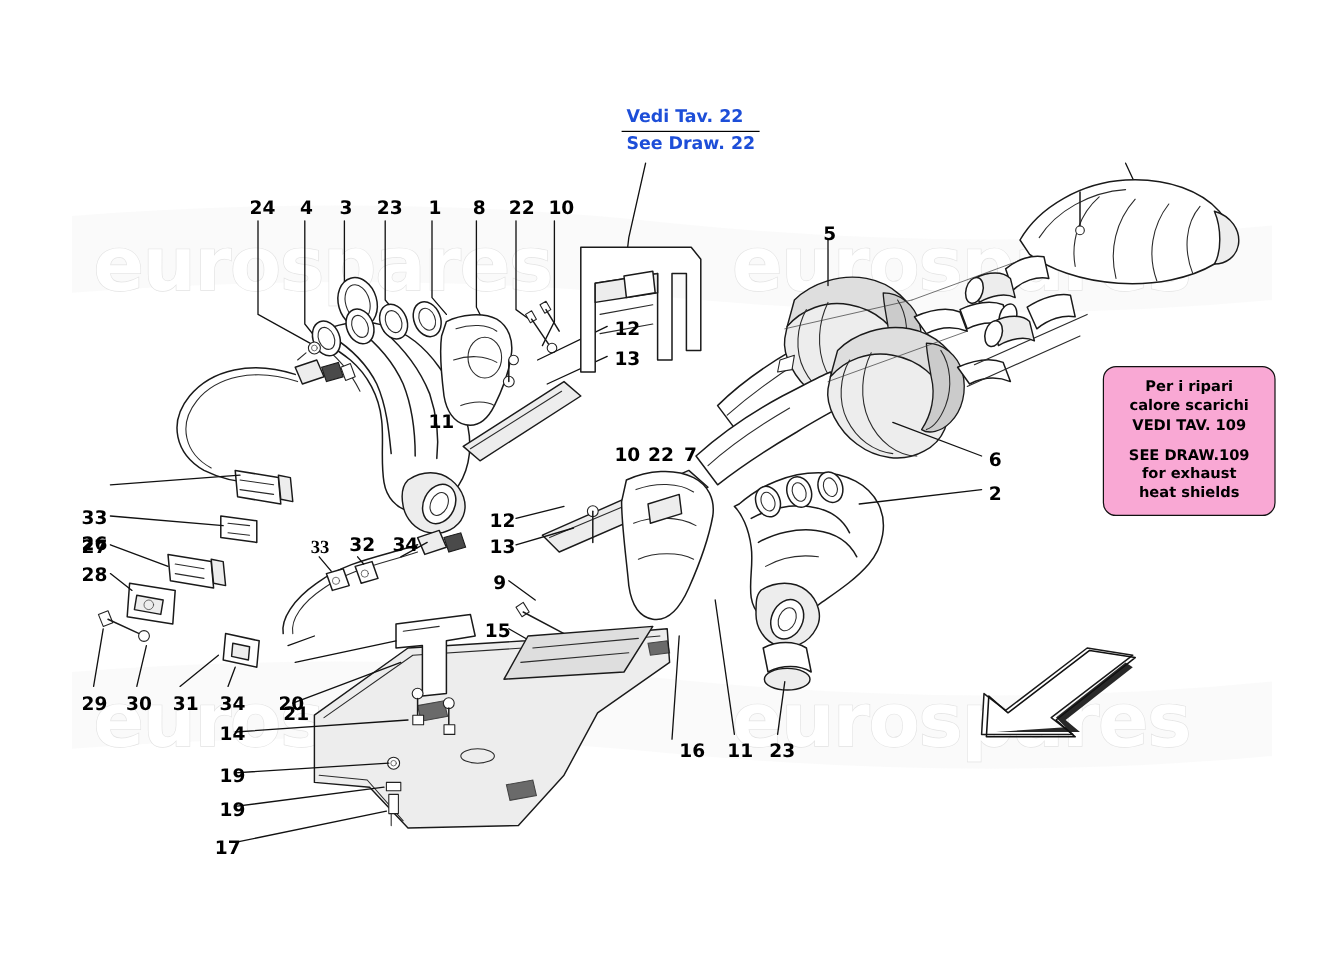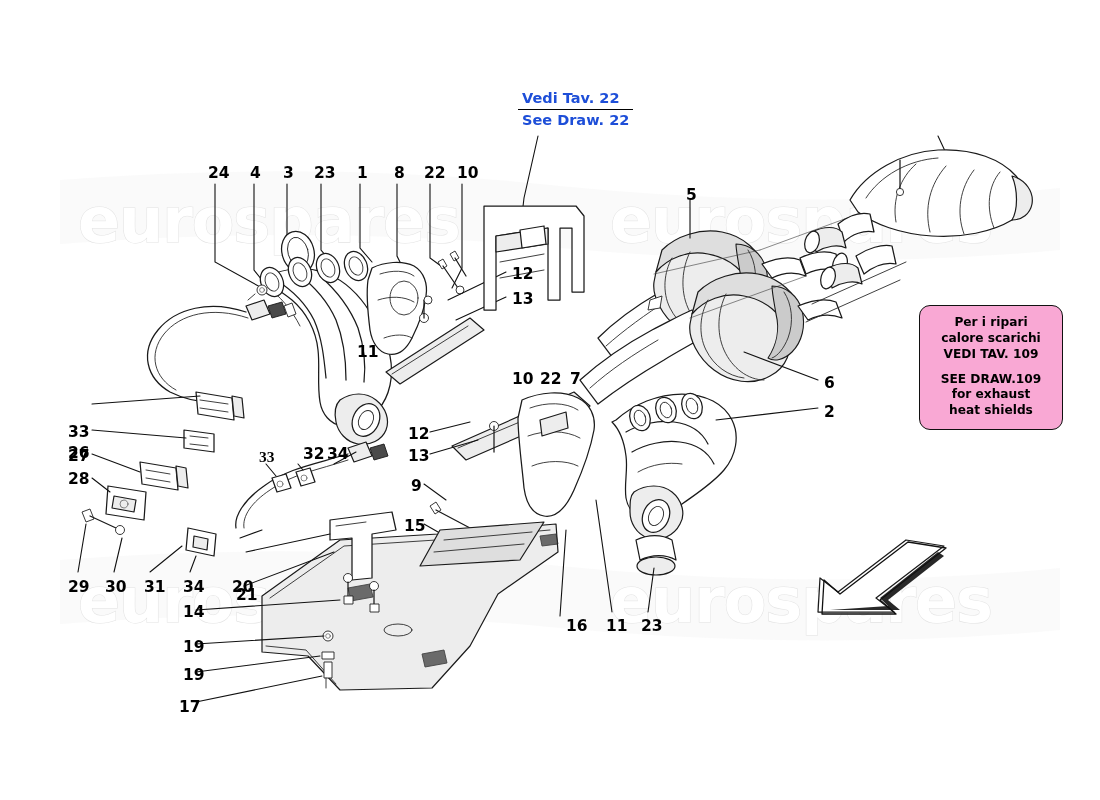--- a/index.html
+++ b/index.html
@@ -474,21 +474,21 @@
       <div class="callout" style="left: 357px; top: 345px;">11</div>
       <div class="callout" style="left: 512px; top: 372px;">10</div>
       <div class="callout" style="left: 540px; top: 372px;">22</div>
       <div class="callout" style="left: 570px; top: 372px;">7</div>
       <div class="callout" style="left: 824px; top: 376px;">6</div>
       <div class="callout" style="left: 68px; top: 398px; margin-top: 48px;">26</div>
       <div class="callout" style="left: 824px; top: 405px;">2</div>
       <div class="callout" style="left: 408px; top: 427px;">12</div>
       <div class="callout" style="left: 68px; top: 425px;">33</div>
       <div class="callout" style="left: 259px; top: 449px; font-family: Liberation Serif, serif;">33</div>
-      <div class="callout" style="left: 303px; top: 447px;">32</div>
+      <div class="callout" style="left: 291px; top: 447px;">32</div>
       <div class="callout" style="left: 327px; top: 447px;">34</div>
       <div class="callout" style="left: 408px; top: 449px;">13</div>
       <div class="callout" style="left: 68px; top: 449px;">27</div>
       <div class="callout" style="left: 68px; top: 472px;">28</div>
       <div class="callout" style="left: 411px; top: 479px;">9</div>
       <div class="callout" style="left: 404px; top: 519px;">15</div>
       <div class="callout" style="left: 236px; top: 544px; margin-top: 44px;">21</div>
       <div class="callout" style="left: 68px; top: 580px;">29</div>
       <div class="callout" style="left: 105px; top: 580px;">30</div>
       <div class="callout" style="left: 144px; top: 580px;">31</div>

